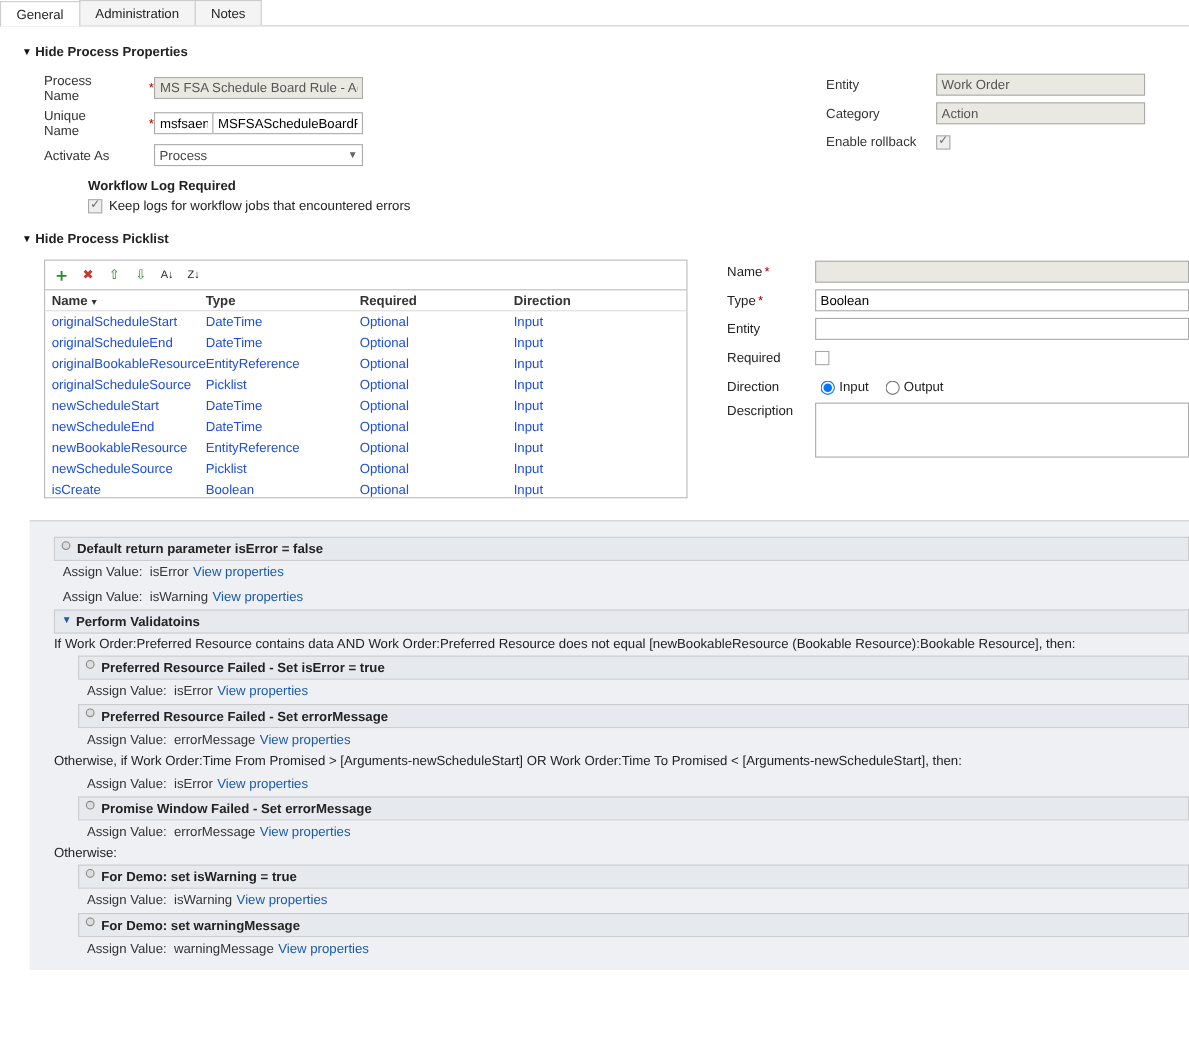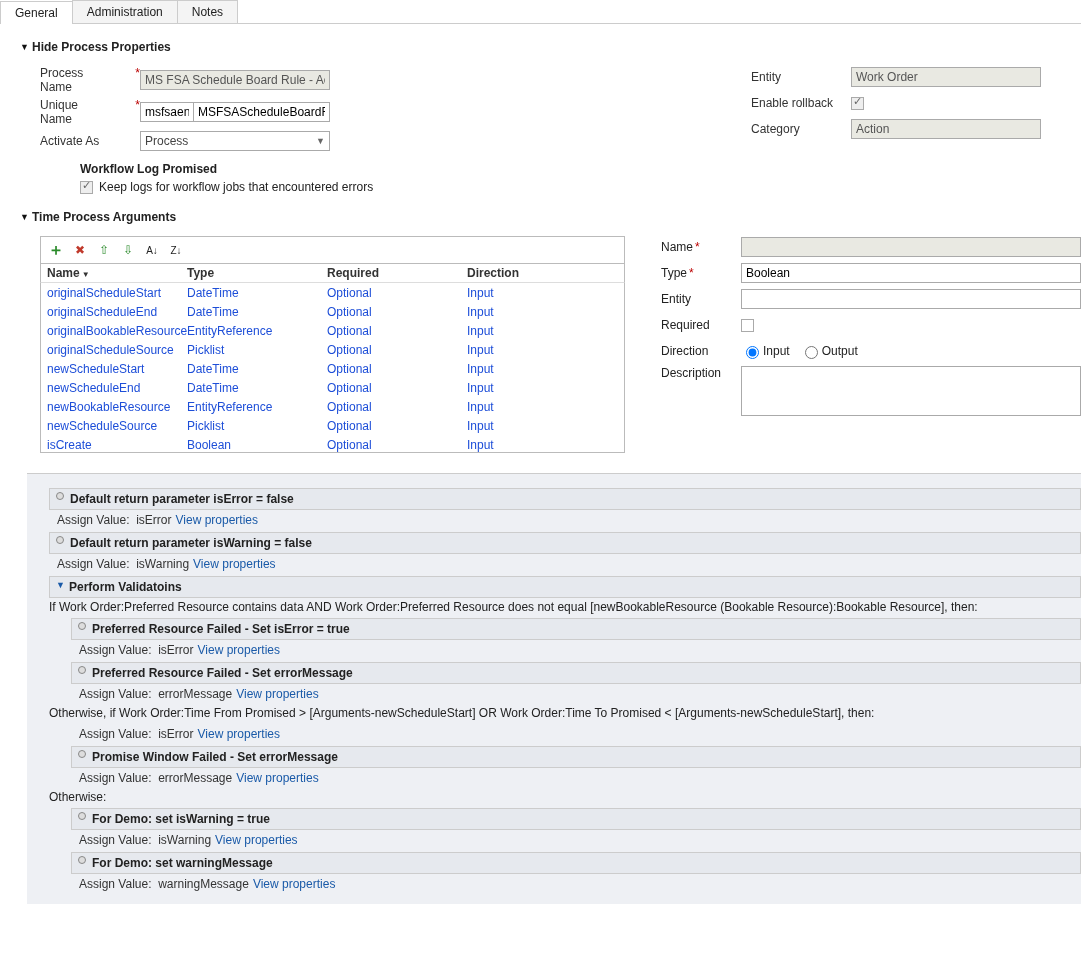--- a/index.html
+++ b/index.html
@@ -7,21 +7,21 @@
 .tabs-row { border-bottom:1px solid #ccc; display:flex; }
 .tab { padding:4px 14px; border:1px solid #ccc; border-bottom:none; background:#f4f4f4; margin-right:-1px; cursor:pointer; }
 .tab.active { background:#fff; position:relative; top:1px; }
 .coll-header { font-weight:bold; margin:16px 0 8px 20px; display:flex; align-items:center; cursor:pointer; }
 .chev { font-size:9px; display:inline-block; width:12px; color:#111; }
 .form-area { display:flex; }
 .form-col { padding:0 20px 0 40px; }
 .form-col.left { width:540px; }
 .form-col.right { margin-left:auto; padding-right:40px; }
 .field-row { display:flex; align-items:center; margin:4px 0; min-height:22px; }
-.field-label { width:100px; color:#333; display:flex; align-items:flex-start;gap:28px; }
+.field-label { width:100px; color:#333; display:flex; align-items:center;gap:28px; }
 .req { color:#b00; margin-left:2px; }
 .text-input { border:1px solid #aaa; height:20px; padding:1px 4px; font:inherit; width:190px; }
 .text-input.ro { background:#e9e9e2; color:#555; }
 .prefix-input { width:53px; border:1px solid #aaa; height:20px; padding:1px 4px; font:inherit; border-right:none; }
 .combo { border:1px solid #aaa; height:20px; width:190px; display:flex; align-items:center; padding:0 4px; justify-content:space-between; color:#444; }
 .combo .caret { font-size:9px; color:#666; }
 .checkbox-sm { appearance:none; width:13px; height:13px; border:1px solid #aaa; background:#eee; position:relative; }
 .checkbox-sm.checked::after { content:"✓"; position:absolute; top:-3px; left:1px; font-size:11px; color:#666; }
 .bold-sub { font-weight:bold; margin:10px 0 4px 40px; }
 .keep-logs { margin:2px 0 0 40px; display:flex; align-items:center; }
@@ -90,45 +90,45 @@
       <input class="prefix-input" value="msfsaeng_" style="">
       <input class="text-input" style="width: 137px;" value="MSFSAScheduleBoardRuleAct">
     </div>
     <div class="field-row">
       <div class="field-label">Activate As</div>
       <div class="combo">
         <span>Process</span>
           <span class="caret">▼</span>
       </div>
     </div>
-    <div class="bold-sub">Workflow Log Promised</div>
+    <div class="bold-sub">Workflow Log Required</div>
     <div class="keep-logs">
       <span class="checkbox-sm checked"></span>
       <label>Keep logs for workflow jobs that encountered errors</label>
     </div>
   </div>
   <div class="form-col right">
     <div class="field-row">
       <div class="field-label">Entity</div>
       <input class="text-input ro" readonly="" value="Work Order" style="">
     </div>
     <div class="field-row">
+      <div class="field-label">Category</div>
+      <input class="text-input ro" readonly="" value="Action" style="">
+    </div>
+    <div class="field-row">
       <div class="field-label">Enable rollback</div>
       <span class="checkbox-sm checked"></span>
     </div>
-    <div class="field-row">
-      <div class="field-label">Category</div>
-      <input class="text-input ro" readonly="" value="Action" style="">
-    </div>
   </div>
 </div>
 
 <div class="coll-header">
   <span class="chev">▼</span>
-  <span>Time Process Arguments</span>
+  <span>Hide Process Picklist</span>
 </div>
 
 <div style="display:flex">
   <div class="args-box">
     <div class="args-toolbar">
       <span class="tb-btn" style="color:#2a8a2a;font-weight:bold;font-size:16px;">＋</span>
       <span class="tb-btn" style="color:#c0392b;">✖</span>
       <span class="tb-btn" style="color:#2a8a2a;">⇧</span>
       <span class="tb-btn" style="color:#2a8a2a;">⇩</span>
       <span class="tb-btn" style="font-size:10px;">A↓</span>
@@ -237,24 +237,20 @@
 
   <div class="step-block">
     <div class="step-title">
         <span class="dot"></span>
         <span>Default return parameter isError = false</span>
       </div>
     <div class="step-sub"><span>Assign Value:</span>&nbsp;&nbsp;<span>isError</span><span class="link">View properties</span></div>
   </div>
 
   <div class="step-block">
-    <div class="step-title">
-        <span class="dot"></span>
-        <span>Default return parameter isWarning = false</span>
-      </div>
     <div class="step-sub"><span>Assign Value:</span>&nbsp;&nbsp;<span>isWarning</span><span class="link">View properties</span></div>
   </div>
 
   <div class="step-block">
     <div class="step-title">
         <span class="tri">▼</span>
         <span>Perform Validatoins</span>
       </div>
   </div>
 

